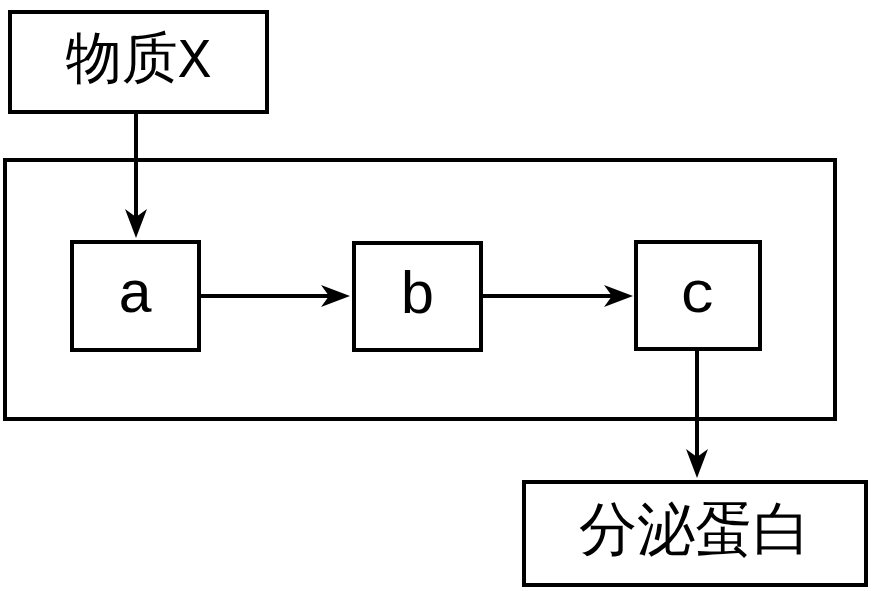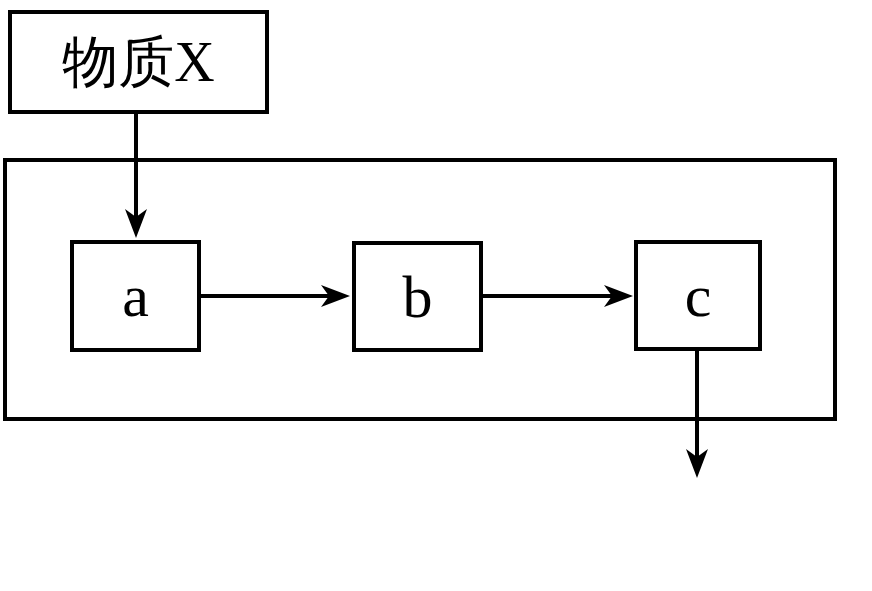--- a/index.html
+++ b/index.html
@@ -5,21 +5,21 @@
   html, body {
     margin: 0;
     padding: 0;
     background: #ffffff;
   }
   #canvas {
     position: relative;
     width: 872px;
     height: 591px;
     background: #ffffff;
-    font-family: Liberation Serif, serif;
+    font-family: Liberation Mono, monospace;
     overflow: hidden;
     text-align: right;
   }
   .node {
     position: absolute;
     box-sizing: border-box;
     border: 4px solid #000000;
     background: #ffffff;
     display: flex;
     align-items: center;
@@ -80,20 +80,23 @@
   </div>
 
   <div class="node" id="box-b">
     <span class="label">b</span>
   </div>
 
   <div class="node" id="box-c">
     <span class="label">c</span>
   </div>
 
+  <div class="node" id="box-secreted-protein">
+    <span class="label">分泌蛋白</span>
+  </div>
 
   <svg id="arrow-layer" viewBox="0 0 872 591" xmlns="http://www.w3.org/2000/svg">
 
     <g>
       <line x1="136" y1="114" x2="136" y2="218"></line>
       <polygon points="136,238 125,209 136,217 147,209"></polygon>
     </g>
 
     <g>
       <line x1="201" y1="296" x2="330" y2="296"></line>

